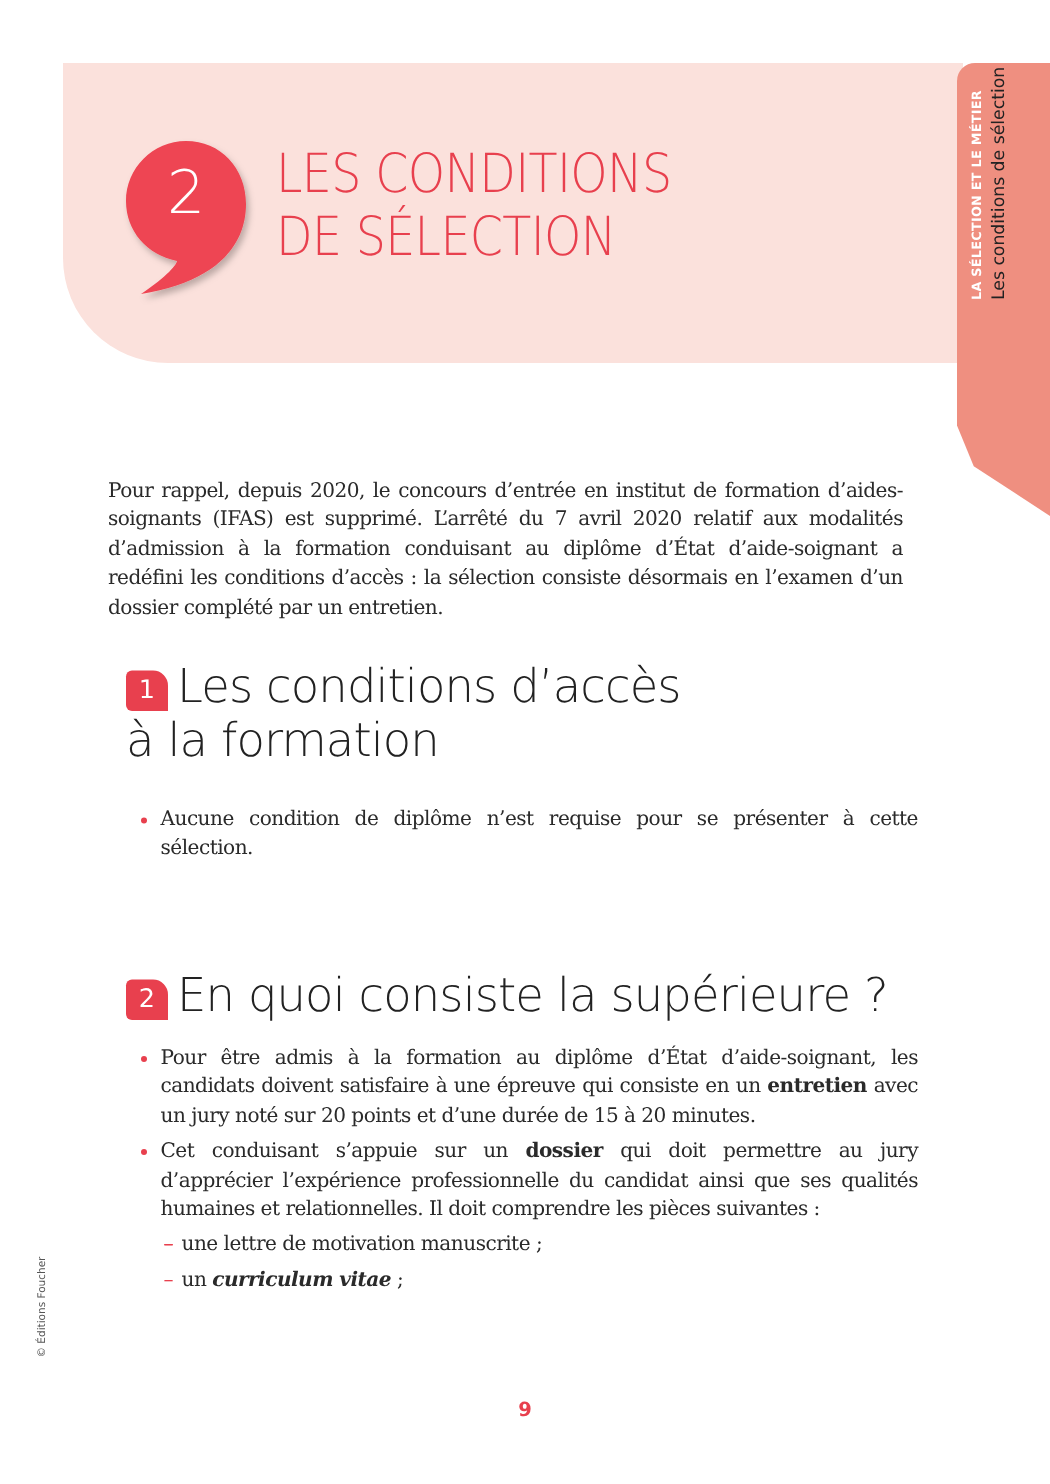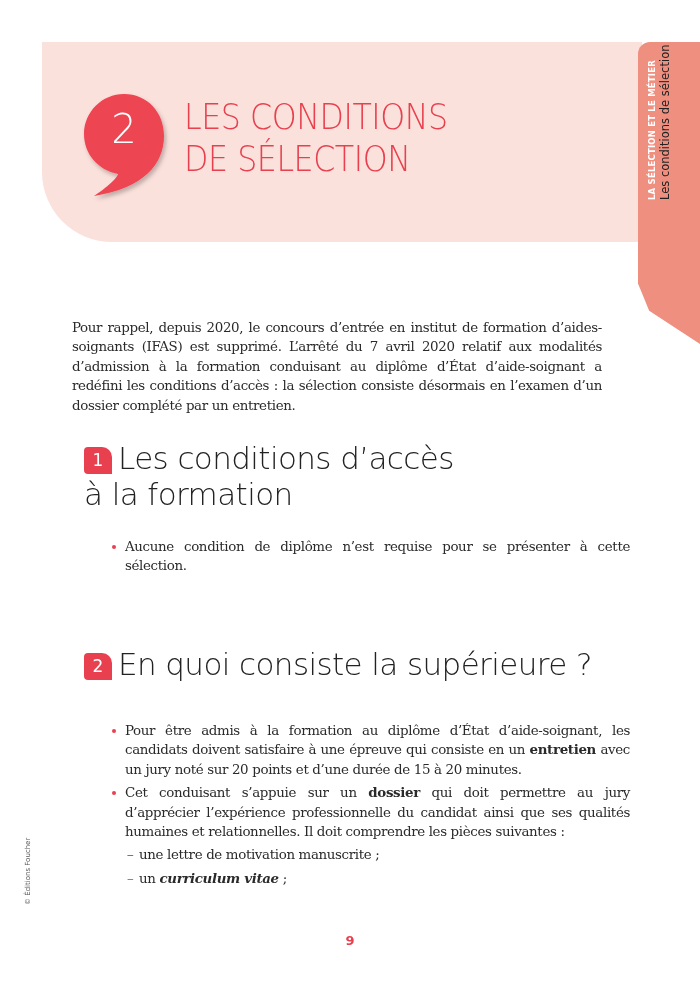--- a/index.html
+++ b/index.html
@@ -48,21 +48,21 @@
   .section-heading {
     position: absolute; left: 84px;
     font-family: "DejaVu Sans", sans-serif; font-weight: 300; font-size: 31px; line-height: 36px; color: #222;
     letter-spacing: -0.6px;
   }
   .badge {
     display: inline-block; width: 28px; height: 27px; background: #e8404e; color: #fff;
     border-radius: 4px 10px 0 4px; font-size: 17px; line-height: 27px; text-align: center;
     font-weight: normal; vertical-align: 3px; margin-right: 6px; letter-spacing: 0;
   }
-  .bullets { position: absolute; left: 112px; width: 518px; list-style: none; }
+  .bullets { position: absolute; left: 94px; width: 518px; list-style: none; }
   .bullets li {
     position: relative; font-size: 13.4px; line-height: 19.4px; text-align: justify; margin-bottom: 4px;
     padding-left: 13px; letter-spacing: -0.35px;
   }
   .bullets li .dot {
     position: absolute; left: 0; top: 8px; width: 4px; height: 4px; border-radius: 50%; background: #e8404e;
   }
   .sublist { list-style: none; margin-top: 4px; }
   .sublist li { padding-left: 14px; margin-bottom: 4px; text-align: left; }
   .sublist li .dash { position: absolute; left: 2px; top: 0; color: #e8404e; }
@@ -115,21 +115,21 @@
 </h2>
 
 <ul class="bullets" style="top:537px;">
   <li><span class="dot"></span><span>Aucune condition de diplôme n’est requise pour se présenter à cette sélection.</span></li>
 </ul>
 
 <h2 class="section-heading" style="top:646px;">
   <span class="badge">2</span><span>En quoi consiste la supérieure ?</span>
 </h2>
 
-<ul class="bullets" style="top:696px;margin-top:25px;">
+<ul class="bullets" style="top:696px;">
   <li><span class="dot"></span><span>Pour être admis à la formation au diplôme d’État d’aide-soignant, les candidats doivent satisfaire à une épreuve qui consiste en un </span><b>entretien</b><span> avec un jury noté sur 20 points et d’une durée de 15 à 20 minutes.</span></li>
   <li><span class="dot"></span><span>Cet conduisant s’appuie sur un </span><b>dossier</b><span> qui doit permettre au jury d’apprécier l’expérience professionnelle du candidat ainsi que ses qualités humaines et relationnelles. Il doit comprendre les pièces suivantes :</span>
     <ul class="sublist">
       <li style="position:relative;"><span class="dash">–</span></li>
       <li style="position:relative;"><span class="dash">–</span><span>une lettre de motivation manuscrite ;</span></li>
       <li style="position:relative;"><span class="dash">–</span><span>un </span><i>curriculum vitae</i><span> ;</span></li>
     </ul>
   </li>
 </ul>
 

